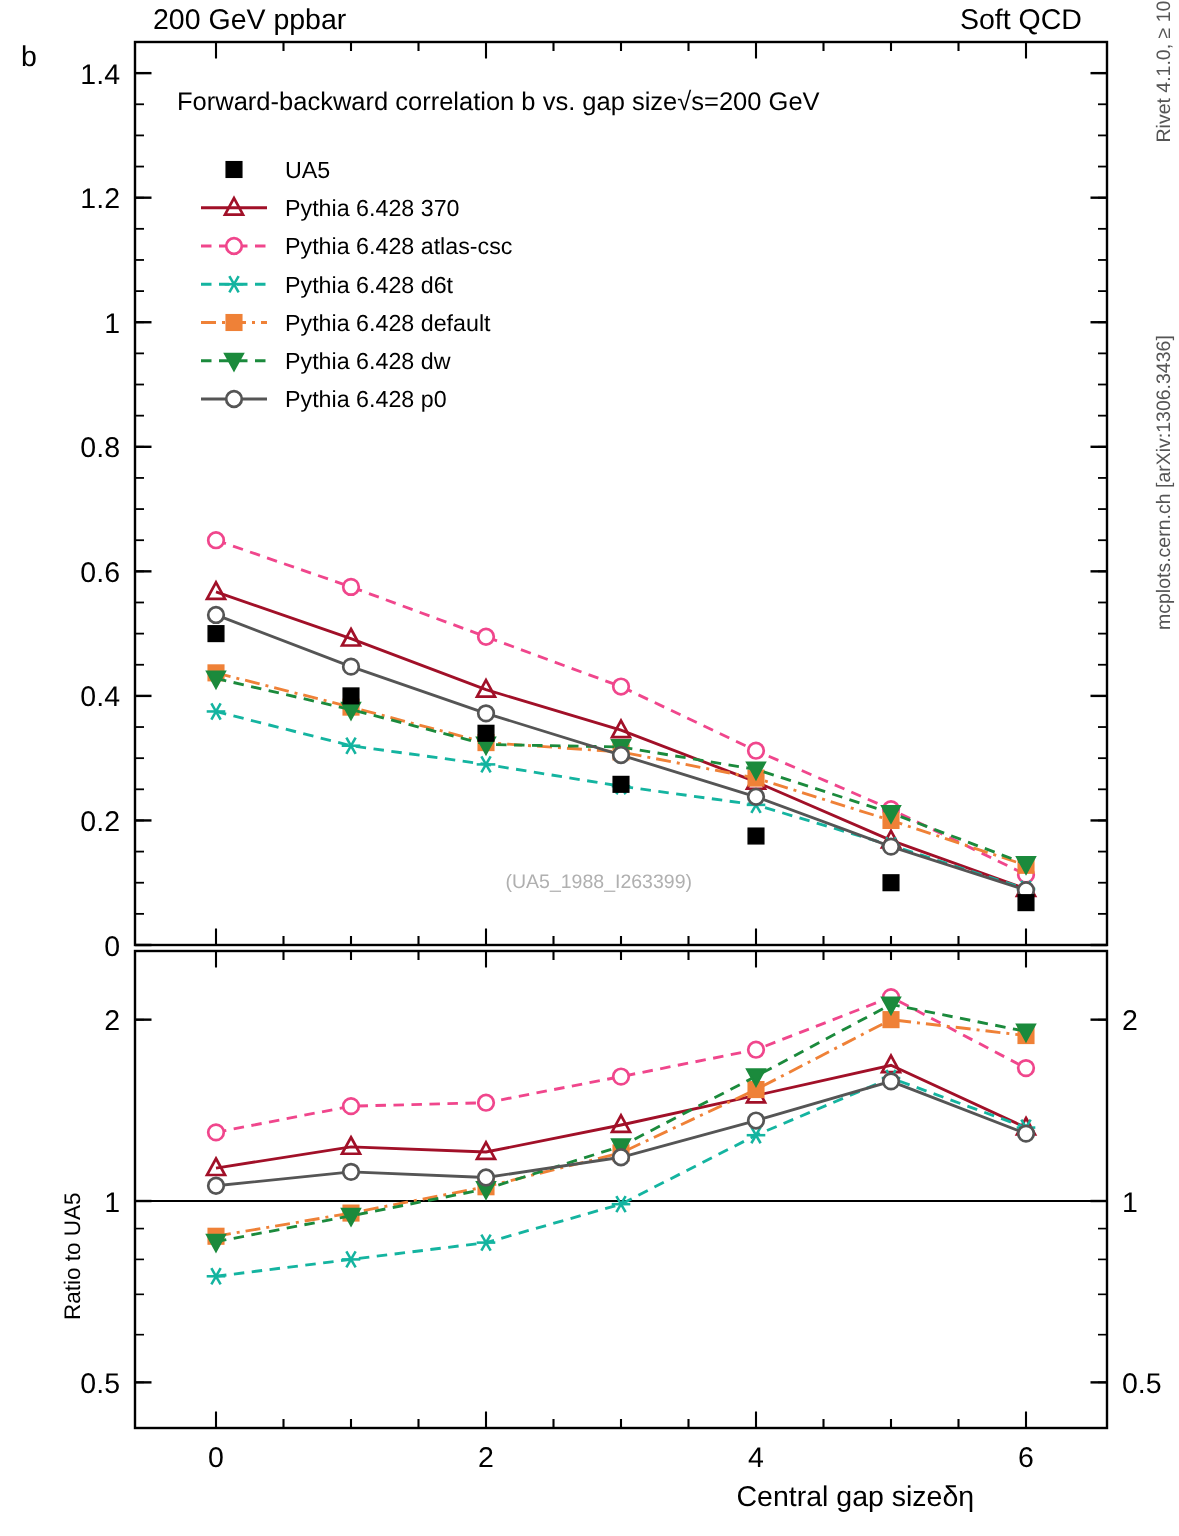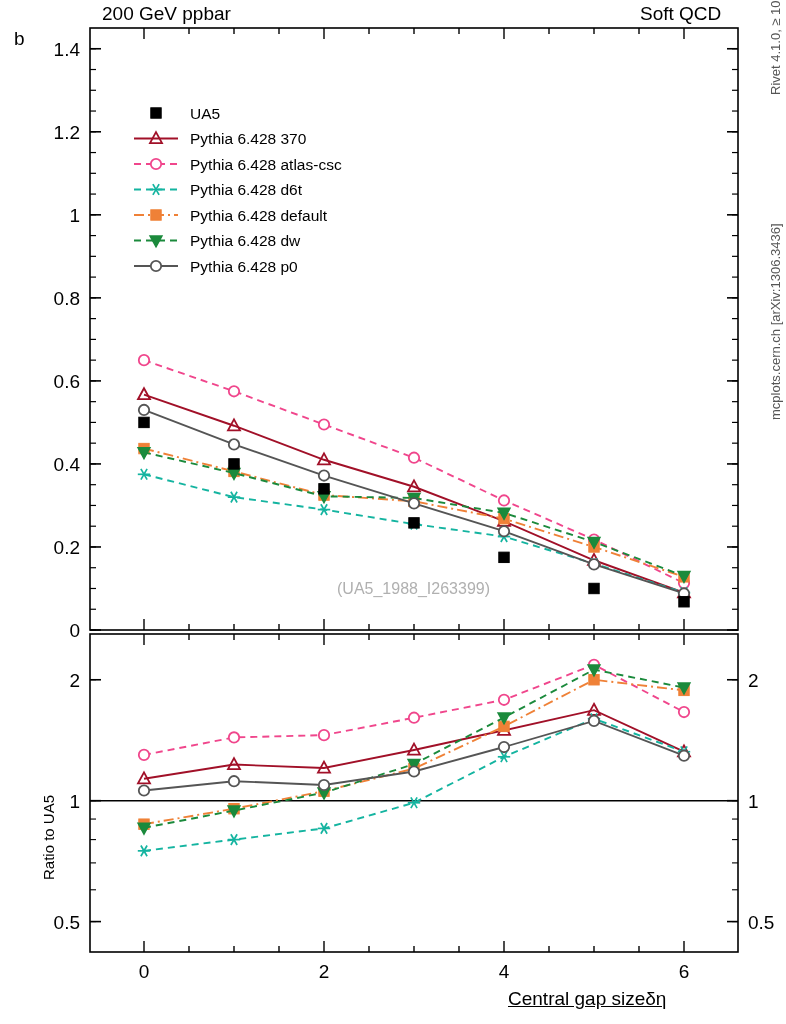--- a/index.html
+++ b/index.html
@@ -389,24 +389,25 @@
           <circle cx="594" cy="720.8845279428411" r="5.2" fill="#fff" stroke="#555555" stroke-width="1.8"></circle>
           <circle cx="684" cy="755.7171865110996" r="5.2" fill="#fff" stroke="#555555" stroke-width="1.8"></circle>
         </g>
       </g>
   </svg>
 
   <div class="txt axis-label" style="left:14px; top:28px;">b</div>
 
   <div class="txt rotated" style="left:40px; top:880px; font-size:15px; transform:rotate(-90deg);">Ratio to UA5</div>
 
-  <div class="txt axis-label" style="left:508px; top:988px;text-decoration:underline;">Central gap sizeδη</div>
-
-
-  <div class="txt" style="left:337px; top:580px; font-size:16px; color:#b0b0b0;">(UA5_1988_I263399)</div>
+  <div class="txt axis-label" style="left:491px; top:988px;">Central gap sizeδη</div>
+
+  <div class="txt plot-title" style="left:118px; top:58px;">Forward-backward correlation b vs. gap size√s=200 GeV</div>
+
+  <div class="txt" style="left:337px; top:580px; font-size:13px; color:#b0b0b0;">(UA5_1988_I263399)</div>
 
   <div id="legend-box" style="position:absolute; left:132px; top:100px;">
       <svg width="250" height="184.5">
         <rect x="18.8" y="7.8" width="10.4" height="10.4" fill="#000000" stroke="#000000"></rect>
         <text x="58" y="18.5" font-family="Liberation Sans, sans-serif" font-size="15.5" fill="#000">UA5</text>
         <line x1="2" x2="46" y1="38.5" y2="38.5" stroke="#a11028" stroke-width="1.9"></line>
         <polygon points="24,32.1 30,43.1 18,43.1" fill="none" stroke="#a11028" stroke-width="1.8"></polygon>
         <text x="58" y="44" font-family="Liberation Sans, sans-serif" font-size="15.5" fill="#000">Pythia 6.428 370</text>
         <line x1="2" x2="46" y1="64" y2="64" stroke="#f0468c" stroke-width="1.9" stroke-dasharray="7,5"></line>
         <circle cx="24" cy="64" r="5.2" fill="#fff" stroke="#f0468c" stroke-width="1.8"></circle>

